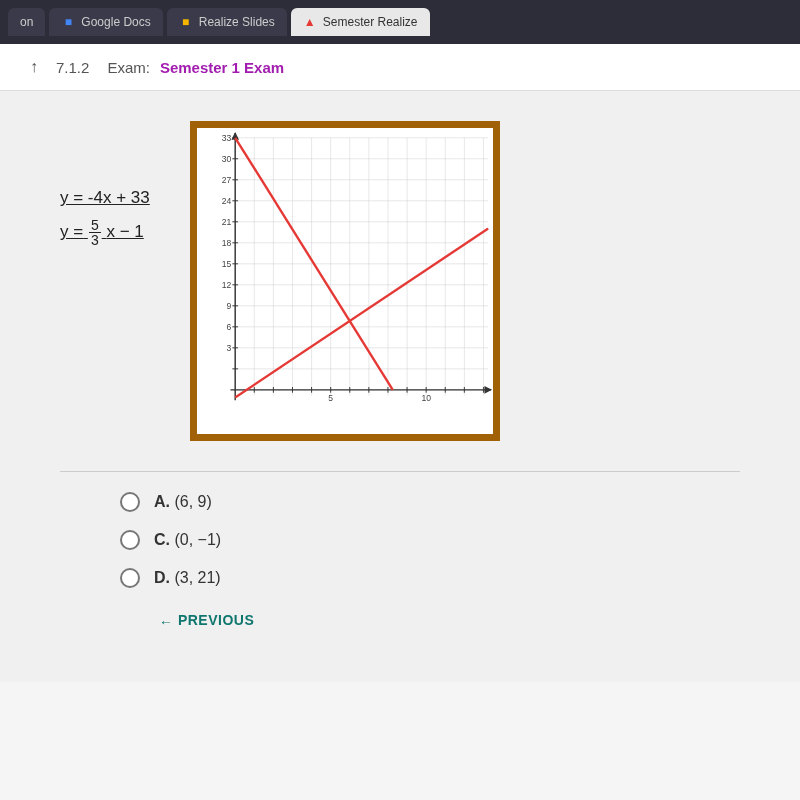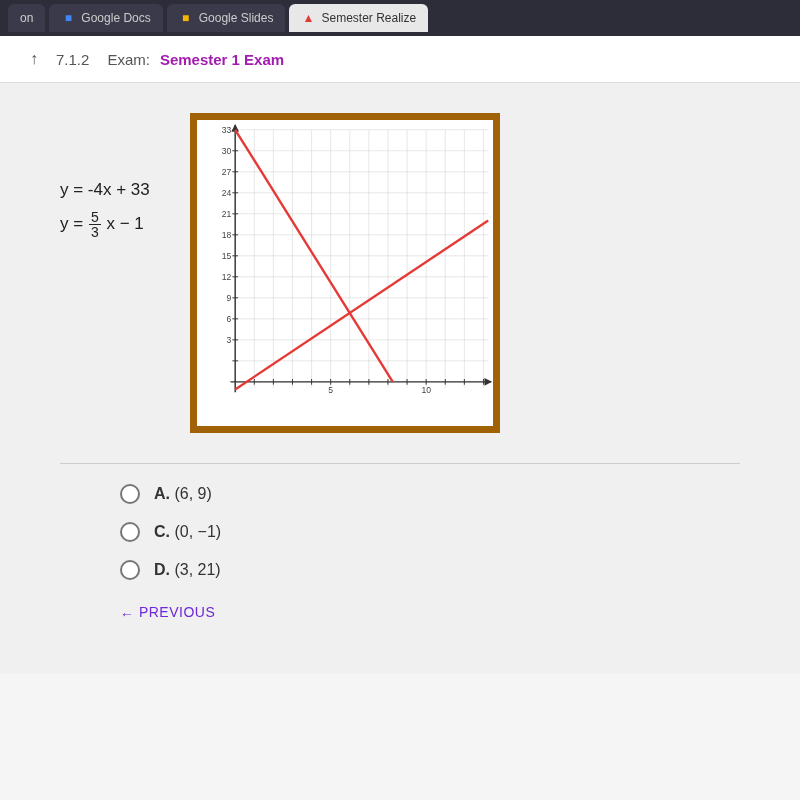--- a/index.html
+++ b/index.html
@@ -8,21 +8,21 @@
       background: #1a1a2e;
       font-family: Arial, sans-serif;
       width: 800px;
       height: 800px;
       overflow: hidden;
     }
 
     
     .tab-bar {
       background: #2d2d3a;
-      height: 36px;
+      height: 44px;
       display: flex;
       align-items: center;
       padding: 0 8px;
       gap: 4px;
     }
 
     .tab {
       display: flex;
       align-items: center;
       gap: 6px;
@@ -102,20 +102,21 @@
 
     .equations {
       font-size: 17px;
       color: #222;
       margin-top: 60px;
       line-height: 2;
     }
 
     .equations .eq {
       display: block;
+      text-decoration: underline;
     }
 
     .fraction {
       display: inline-flex;
       flex-direction: column;
       align-items: center;
       vertical-align: middle;
       font-size: 14px;
       line-height: 1;
       margin: 0 1px;
@@ -189,44 +190,45 @@
     .nav-buttons {
       padding: 24px 60px;
       display: flex;
       gap: 20px;
     }
 
     .prev-btn {
       display: flex;
       align-items: center;
       gap: 6px;
-      color: #6d28d9;
+      color: #0f766e;
       font-size: 14px;
-      font-weight: normal;
+      font-weight: bold;
       text-decoration: none;
       cursor: pointer;
       background: none;
       border: none;
       letter-spacing: 0.5px;
+      margin-left: 39px;
     }
   </style>
 </head>
 <body>
 
 <div class="tab-bar">
   <div class="tab">
     <span>on</span>
   </div>
   <div class="tab">
     <span class="tab-icon docs">■</span>
     <span>Google Docs</span>
   </div>
   <div class="tab">
     <span class="tab-icon slides">■</span>
-    <span>Google Slides</span>
+    <span>Realize Slides</span>
   </div>
   <div class="tab active">
     <span class="tab-icon pearson">▲</span>
     <span>Semester Realize</span>
   </div>
 </div>
 
 <div class="main-content">
 
   <div class="exam-header">

